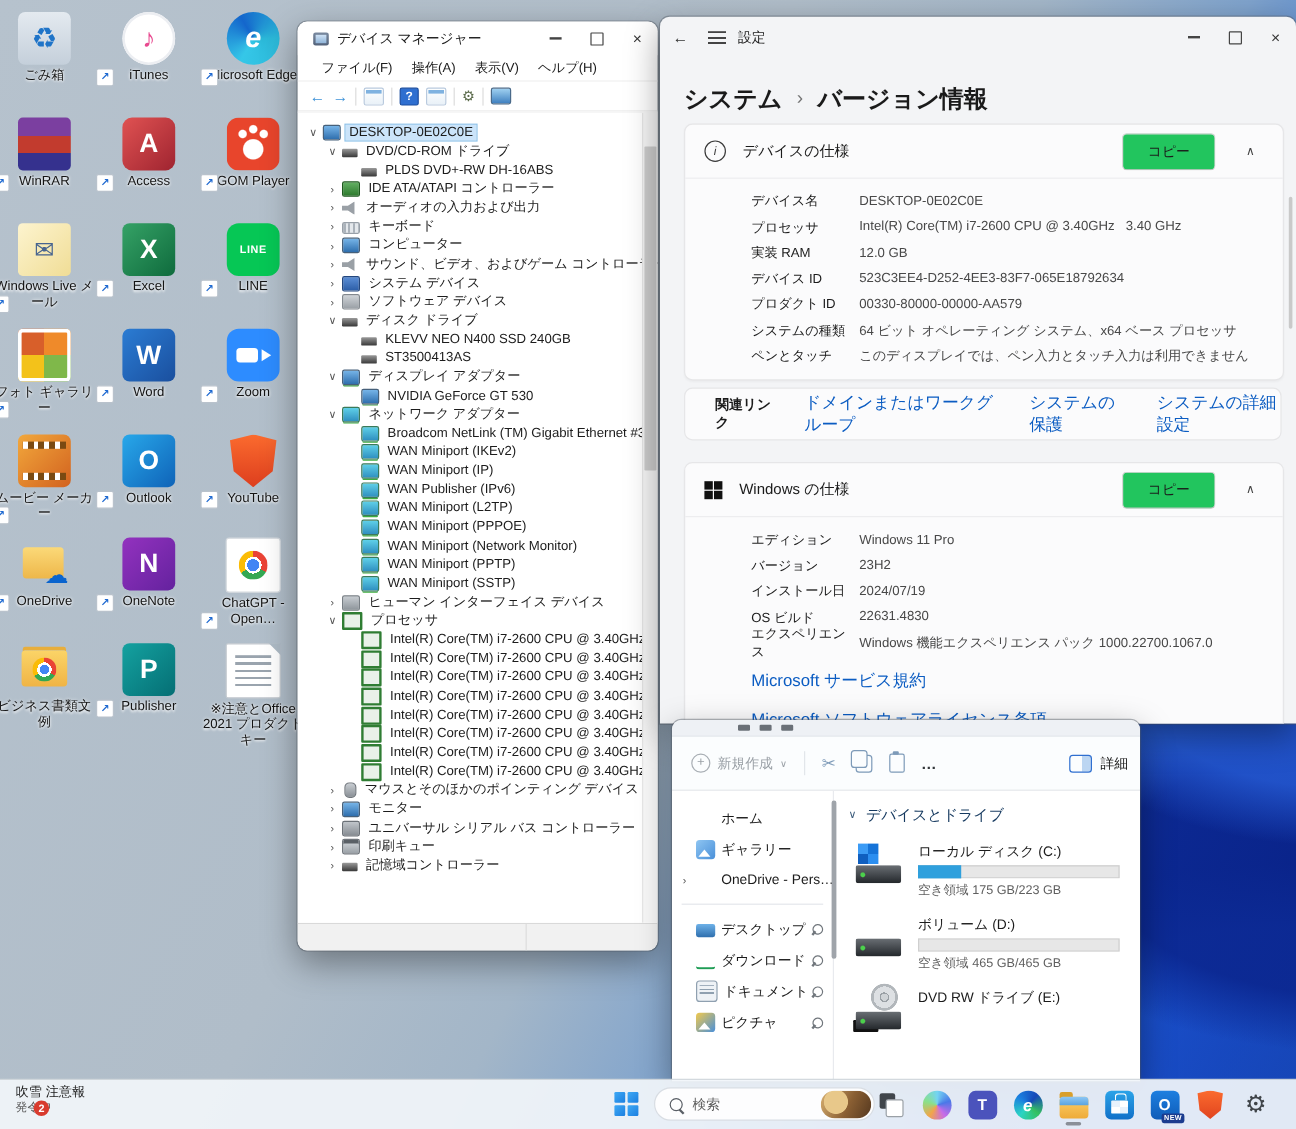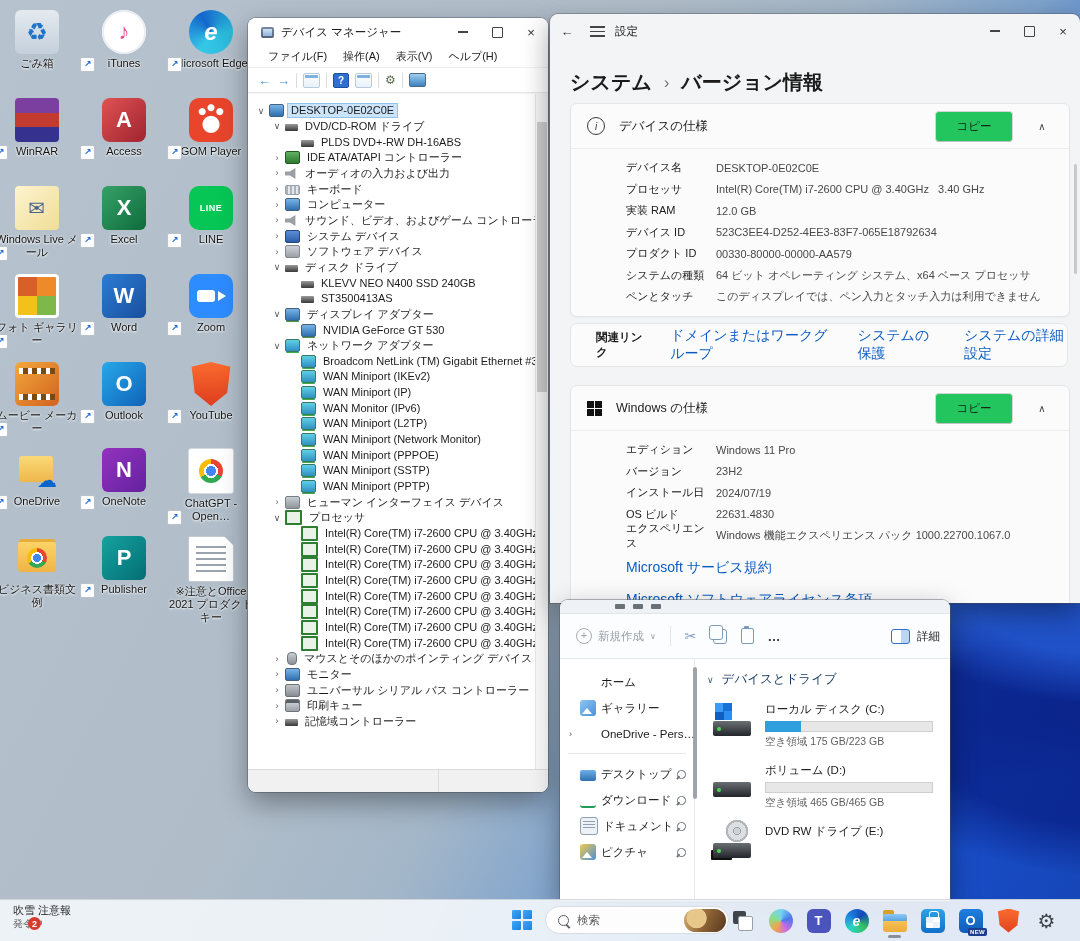--- a/index.html
+++ b/index.html
@@ -490,46 +490,46 @@
             <span class="tlabel">WAN Miniport (IKEv2)</span>
           </div>
           <div class="trow lvl-2">
             <span class="exp"></span>
             <span class="tic ic-network"></span>
             <span class="tlabel">WAN Miniport (IP)</span>
           </div>
           <div class="trow lvl-2">
             <span class="exp"></span>
             <span class="tic ic-network"></span>
-            <span class="tlabel">WAN Monitor (IPv6)</span>
+            <span class="tlabel">WAN Publisher (IPv6)</span>
           </div>
           <div class="trow lvl-2">
             <span class="exp"></span>
             <span class="tic ic-network"></span>
             <span class="tlabel">WAN Miniport (L2TP)</span>
           </div>
           <div class="trow lvl-2">
             <span class="exp"></span>
             <span class="tic ic-network"></span>
+            <span class="tlabel">WAN Miniport (PPPOE)</span>
+          </div>
+          <div class="trow lvl-2">
+            <span class="exp"></span>
+            <span class="tic ic-network"></span>
             <span class="tlabel">WAN Miniport (Network Monitor)</span>
           </div>
           <div class="trow lvl-2">
             <span class="exp"></span>
             <span class="tic ic-network"></span>
-            <span class="tlabel">WAN Miniport (PPPOE)</span>
+            <span class="tlabel">WAN Miniport (PPTP)</span>
           </div>
           <div class="trow lvl-2">
             <span class="exp"></span>
             <span class="tic ic-network"></span>
             <span class="tlabel">WAN Miniport (SSTP)</span>
-          </div>
-          <div class="trow lvl-2">
-            <span class="exp"></span>
-            <span class="tic ic-network"></span>
-            <span class="tlabel">WAN Miniport (PPTP)</span>
           </div>
           <div class="trow lvl-1">
             <span class="exp">›</span>
             <span class="tic ic-hid"></span>
             <span class="tlabel">ヒューマン インターフェイス デバイス</span>
           </div>
           <div class="trow lvl-1">
             <span class="exp">∨</span>
             <span class="tic ic-processor"></span>
             <span class="tlabel">プロセッサ</span>

